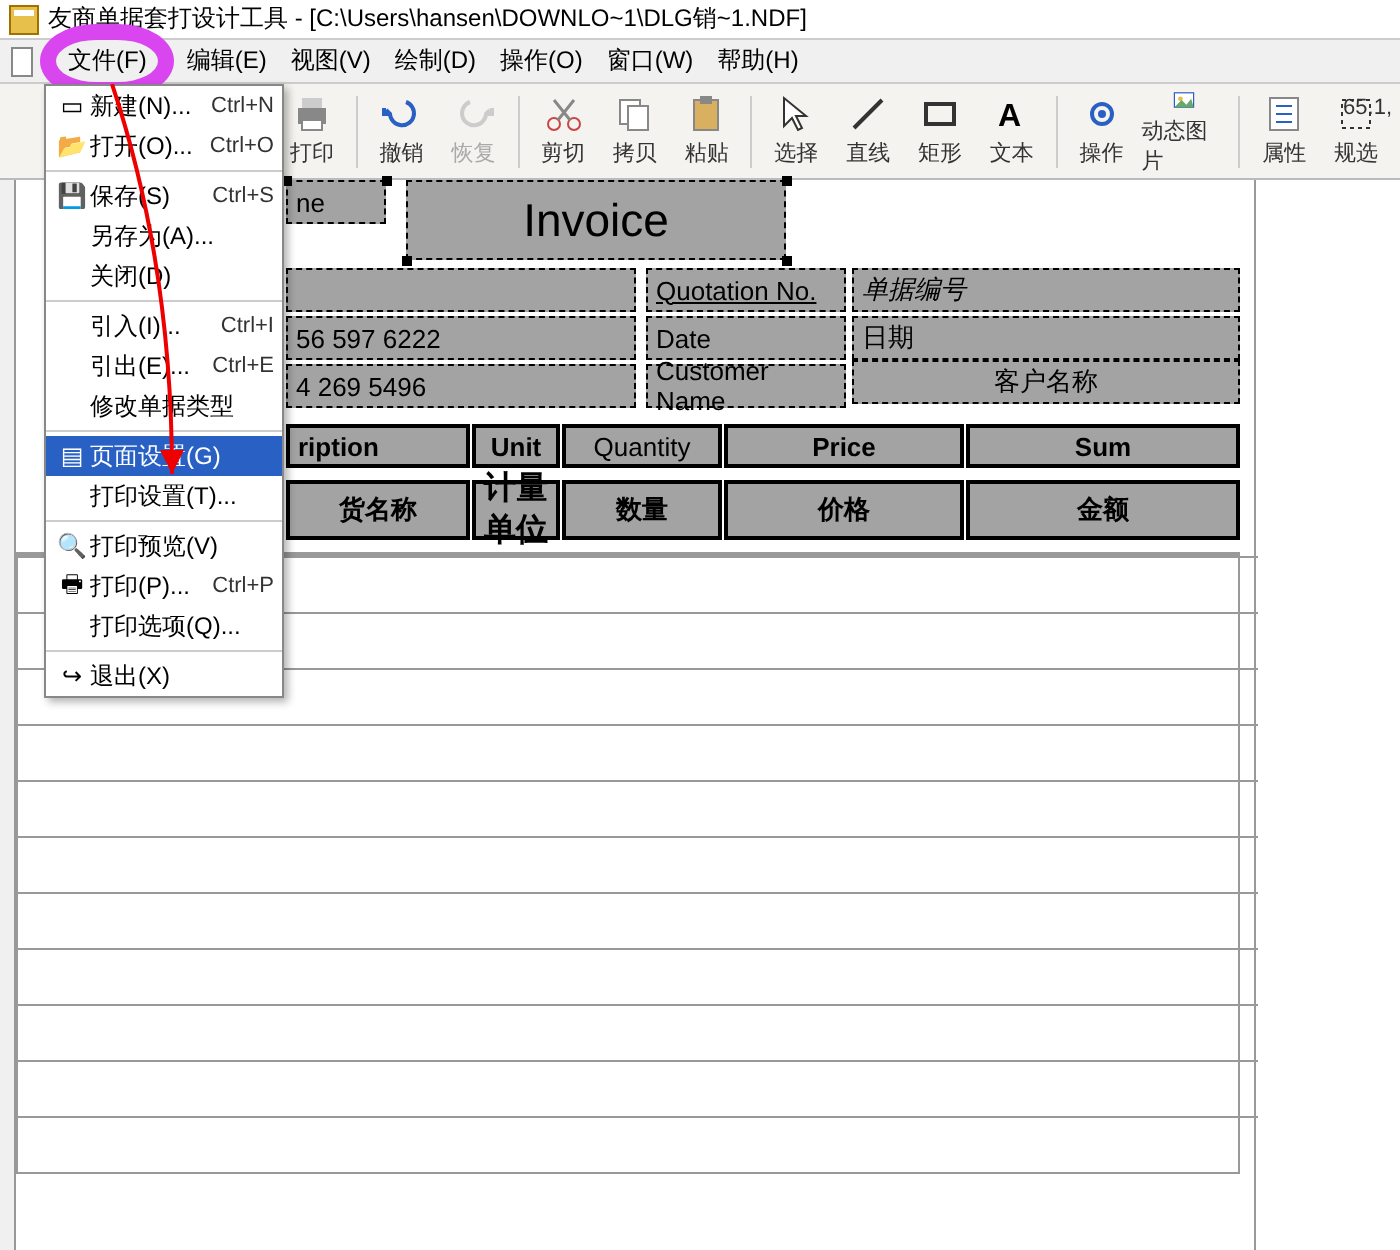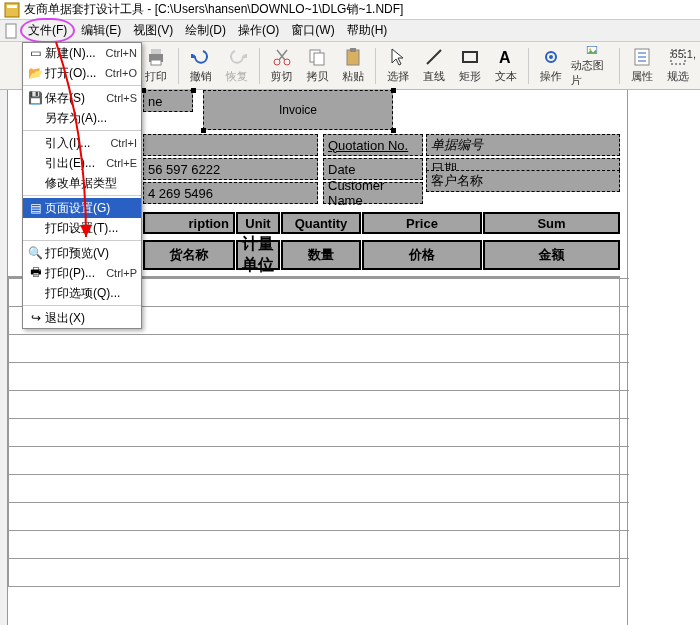--- a/index.html
+++ b/index.html
@@ -2,21 +2,21 @@
 <html><head>
 <meta charset="utf-8">
 <style>
 * { margin:0; padding:0; box-sizing:border-box; font-family:"SimSun","宋体",sans-serif; }
 body { width:700px; height:625px; background:#fff; overflow:hidden; position:relative; font-size:12px; }
 .titlebar { height:20px; background:#fff; display:flex; align-items:center; padding:0 4px; border-bottom:1px solid #ccc; }
 .title-icon { width:16px; height:16px; margin-right:4px; }
 .title-text { font-size:12px; }
 .menubar { height:22px; display:flex; align-items:center; padding:0 4px; background:#f0f0f0; border-bottom:1px solid #ccc; }
 .menubar span { padding:2px 6px; cursor:default; }
-.menubar span.circ { border:2px solid #d946ef; border-radius:50%/60%; }
+.menubar span.circ { border:8px solid #d946ef; border-radius:50%/60%; }
 .toolbar { height:48px; background:#f5f3ef; border-bottom:1px solid #bbb; display:flex; align-items:center; padding:0 6px; gap:4px; }
 .tb-btn { display:flex; flex-direction:column; align-items:center; justify-content:center; width:36px; height:44px; font-size:11px; color:#333; position:relative; }
 .tb-btn svg { width:20px; height:20px; }
 .tb-btn .lbl { margin-top:2px; }
 .tb-btn.dis { color:#aaa; }
 .divider { width:1px; height:36px; background:#ccc; margin:0 2px; }
 .status-right { position:absolute; right:4px; top:48px; font-size:11px; color:#333; }
 .canvas { position:absolute; left:0; top:90px; width:700px; height:535px; background:#fff; }
 .sheet { position:absolute; left:8px; top:0; width:620px; height:535px; border-right:1px solid #999; }
 .cell { position:absolute; border:1px dashed #000; background:#a3a3a3; font-size:13px; display:flex; align-items:center; padding:0 4px; }
@@ -180,20 +180,25 @@
     <div class="row">
       <span class="ic">💾</span>
       <span class="txt">保存(S)</span>
       <span class="shc">Ctrl+S</span>
     </div>
     <div class="row">
       <span class="ic"></span>
       <span class="txt">另存为(A)...</span>
       <span class="shc"></span>
     </div>
+    <div class="row">
+      <span class="ic"></span>
+      <span class="txt">关闭(D)</span>
+      <span class="shc"></span>
+    </div>
     <div class="sep"></div>
     <div class="row">
       <span class="ic"></span>
       <span class="txt">引入(I)...</span>
       <span class="shc">Ctrl+I</span>
     </div>
     <div class="row">
       <span class="ic"></span>
       <span class="txt">引出(E)...</span>
       <span class="shc">Ctrl+E</span>
@@ -248,21 +253,21 @@
   <path d="M10 0 Q40 90 40 195" stroke="#e00" stroke-width="2" fill="none" marker-end="url(#ah)"></path>
 </svg>
 
 <div class="canvas">
   <div class="ruler"></div>
   <div class="sheet" style="left:8px;">
 
     <div class="cell" style="left:135px; top:0px; width:50px; height:22px;">
         <span>ne</span>
       </div>
-    <div class="cell" style="left:195px; top:0px; width:190px; height:40px; justify-content:center; font-size:12px; font-family:monospace;">
+    <div class="cell" style="left:195px; top:0px; width:190px; height:40px; justify-content:center; font-size:23px; font-family:monospace;">
         <span>Invoice</span>
       </div>
     <div class="cell" style="left:135px; top:44px; width:175px; height:22px;"></div>
     <div class="cell" style="left:315px; top:44px; width:100px; height:22px;text-decoration:underline;">
         <span>Quotation No.</span>
       </div>
     <div class="cell" style="left:418px; top:44px; width:194px; height:22px;font-style:italic;">
         <span>单据编号</span>
       </div>
     <div class="cell" style="left:135px; top:68px; width:175px; height:22px;">
@@ -273,31 +278,31 @@
       </div>
     <div class="cell" style="left:418px; top:68px; width:194px; height:22px;text-align:center;">
         <span>日期</span>
       </div>
     <div class="cell" style="left:135px; top:92px; width:175px; height:22px;">
         <span>4 269 5496</span>
       </div>
     <div class="cell" style="left:315px; top:92px; width:100px; height:22px;">
         <span>Customer Name</span>
       </div>
-    <div class="cell" style="left:418px; top:80px; width:194px; height:22px;">
+    <div class="cell" style="left:418px; top:90px; width:194px; height:22px;justify-content:center;">
         <span>客户名称</span>
       </div>
 
-    <div class="cell" style="left:135px; top:122px; width:92px; height:22px; border:2px solid #000; font-weight:bold; justify-content:flex-end;">
+    <div class="cell" style="left:135px; top:122px; width:92px; height:22px; border:2px solid #000; font-weight:bold; justify-content:flex-start;">
         <span>ription</span>
       </div>
     <div class="cell" style="left:228px; top:122px; width:44px; height:22px; border:2px solid #000; font-weight:bold; justify-content:center;">
         <span>Unit</span>
       </div>
-    <div class="cell" style="left:273px; top:122px; width:80px; height:22px; border:2px solid #000; font-weight:bold; justify-content:center;">
+    <div class="cell" style="left:273px; top:122px; width:80px; height:22px; border:2px solid #000; font-weight:normal; justify-content:center;">
         <span>Quantity</span>
       </div>
     <div class="cell" style="left:354px; top:122px; width:120px; height:22px; border:2px solid #000; font-weight:bold; justify-content:center;">
         <span>Price</span>
       </div>
     <div class="cell" style="left:475px; top:122px; width:137px; height:22px; border:2px solid #000; font-weight:bold; justify-content:center;">
         <span>Sum</span>
       </div>
 
     <div class="cell" style="left:135px; top:150px; width:92px; height:30px; border:2px solid #000; font-weight:bold; justify-content:center;">

